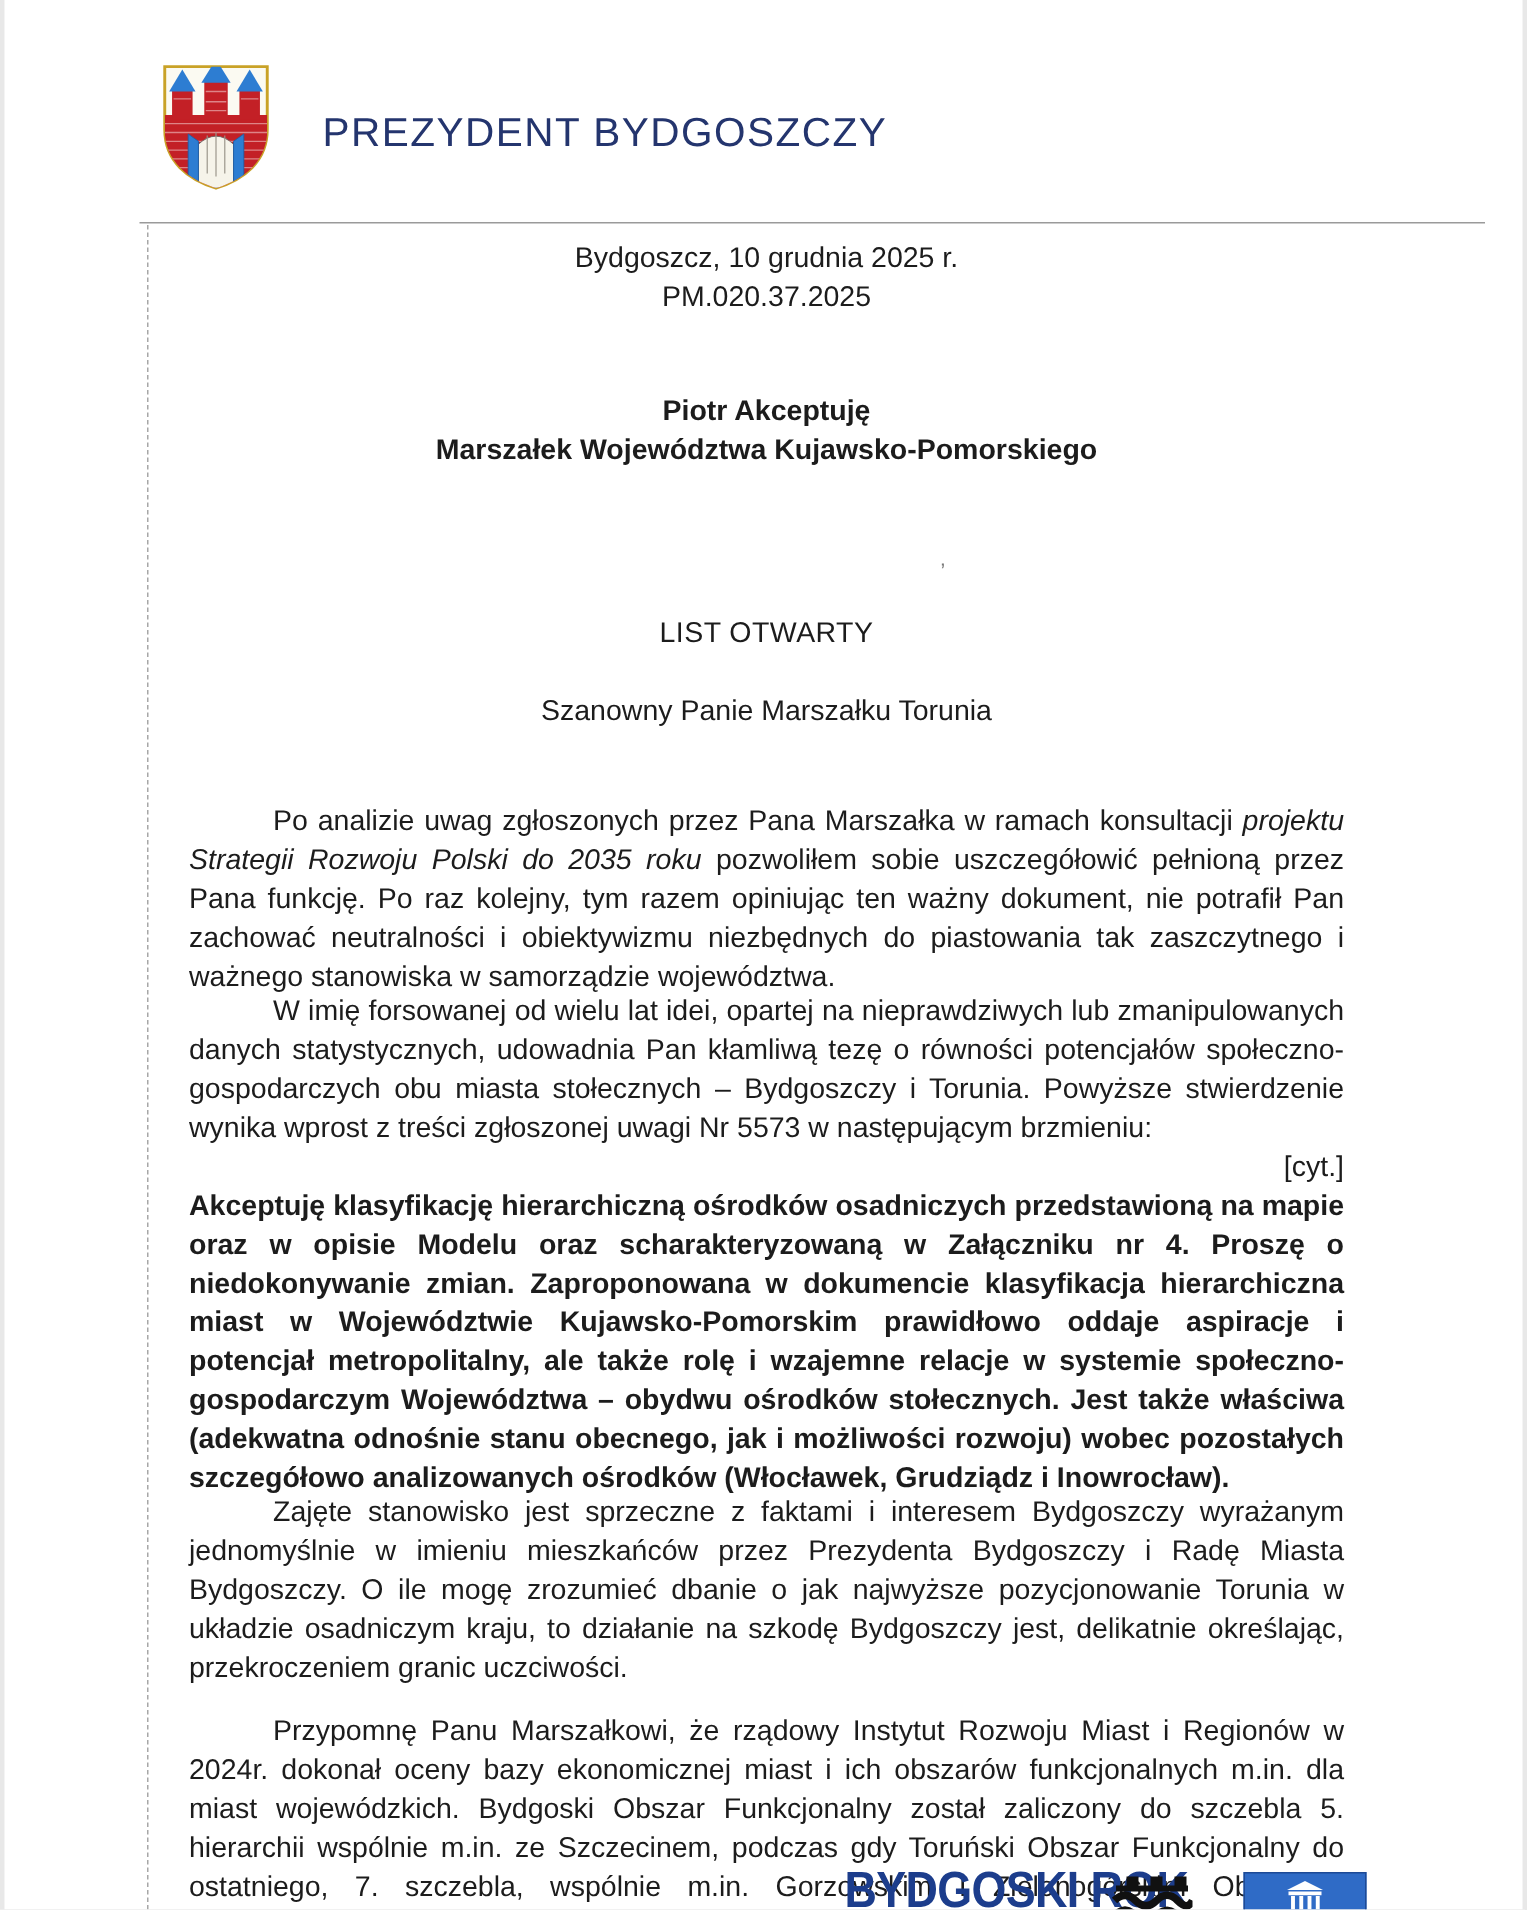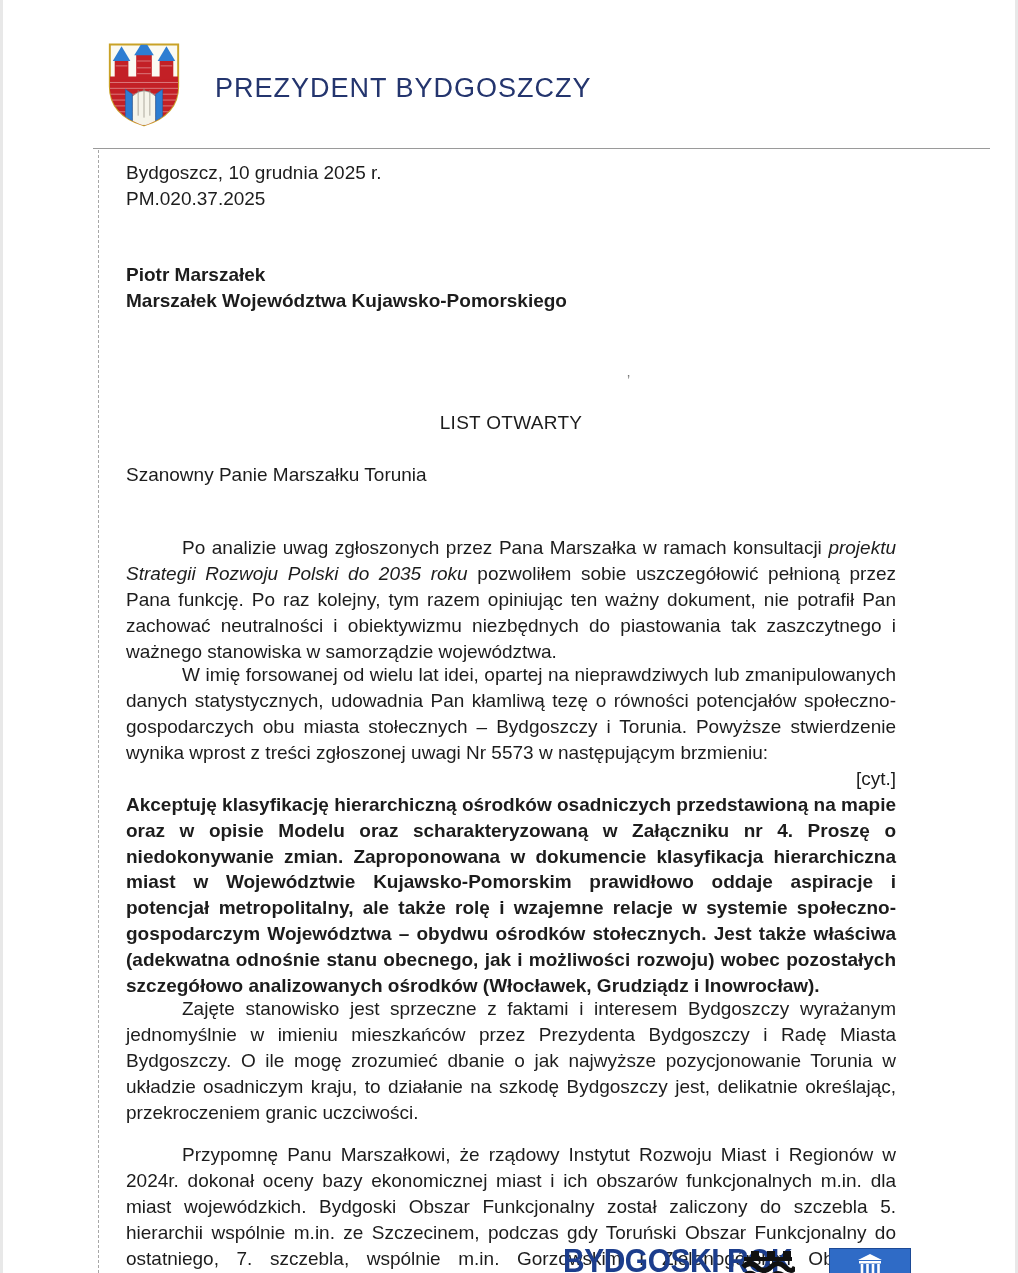--- a/index.html
+++ b/index.html
@@ -14,21 +14,21 @@
   }
   
   .letterhead{position:absolute;left:100px;top:33px;display:flex;align-items:center;gap:30px;}
   .crest{width:82px;height:97px;flex:0 0 auto;}
   .lh-text{display:flex;flex-direction:column;justify-content:center;padding-top:14px;}
   .lh-office{font-size:27px;letter-spacing:1px;color:#24356e;font-weight:400;}
   .lh-person{font-size:21px;letter-spacing:.5px;color:#24356e;font-weight:400;margin-top:6px;}
   .head-rule{position:absolute;left:90px;top:148px;width:897px;height:0;border-top:1px solid #9a9a9a;}
   .margin-line{position:absolute;left:95px;top:150px;bottom:0;width:0;border-left:1px dashed #8a8a8a;opacity:.75;}
   
-  .content{position:absolute;left:123px;width:770px;font-size:19px;line-height:26px;}
+  .content{position:absolute;left:123px;width:770px;font-size:19px;line-height:26px;text-align:center;}
   .meta{top:160px;}
   .addressee{top:262px;font-weight:700;}
   .doc-title{top:410px;text-align:center;font-weight:500;letter-spacing:.3px;}
   .greeting{top:462px;}
   .para{text-align:justify;text-indent:56px;}
   .p1{top:535px;}
   .p2{top:662px;}
   .cyt{top:766px;text-indent:0;text-align:right;}
   .quote{top:792px;font-weight:700;text-indent:0;line-height:25.8px;}
   .p3{top:996px;}
@@ -106,21 +106,21 @@
 
   <div class="head-rule"></div>
   <div class="margin-line"></div>
 
   <div class="content meta" style="position:absolute">
     <div>Bydgoszcz, 10 grudnia 2025 r.</div>
     <div>PM.020.37.2025</div>
   </div>
 
   <div class="content addressee" style="position:absolute">
-    <div>Piotr Marszałek</div>
+    <div>Piotr Akceptuję</div>
     <div>Marszałek Województwa Kujawsko-Pomorskiego</div>
   </div>
 
   <span class="stray-mark">’</span>
 
   <div class="content greeting" style="position:absolute">Szanowny Panie Marszałku Torunia</div>
 
   <div class="content doc-title" style="position:absolute">LIST OTWARTY</div>
 
   <div class="content para p1" style="position:absolute"><span>Po analizie uwag zgłoszonych przez Pana Marszałka w ramach konsultacji </span><span class="em">projektu Strategii Rozwoju Polski do 2035 roku</span><span> pozwoliłem sobie uszczegółowić pełnioną przez Pana funkcję. Po raz kolejny, tym razem opiniując ten ważny dokument, nie potrafił Pan zachować neutralności i obiektywizmu niezbędnych do piastowania tak zaszczytnego i ważnego stanowiska w samorządzie województwa.</span></div>

